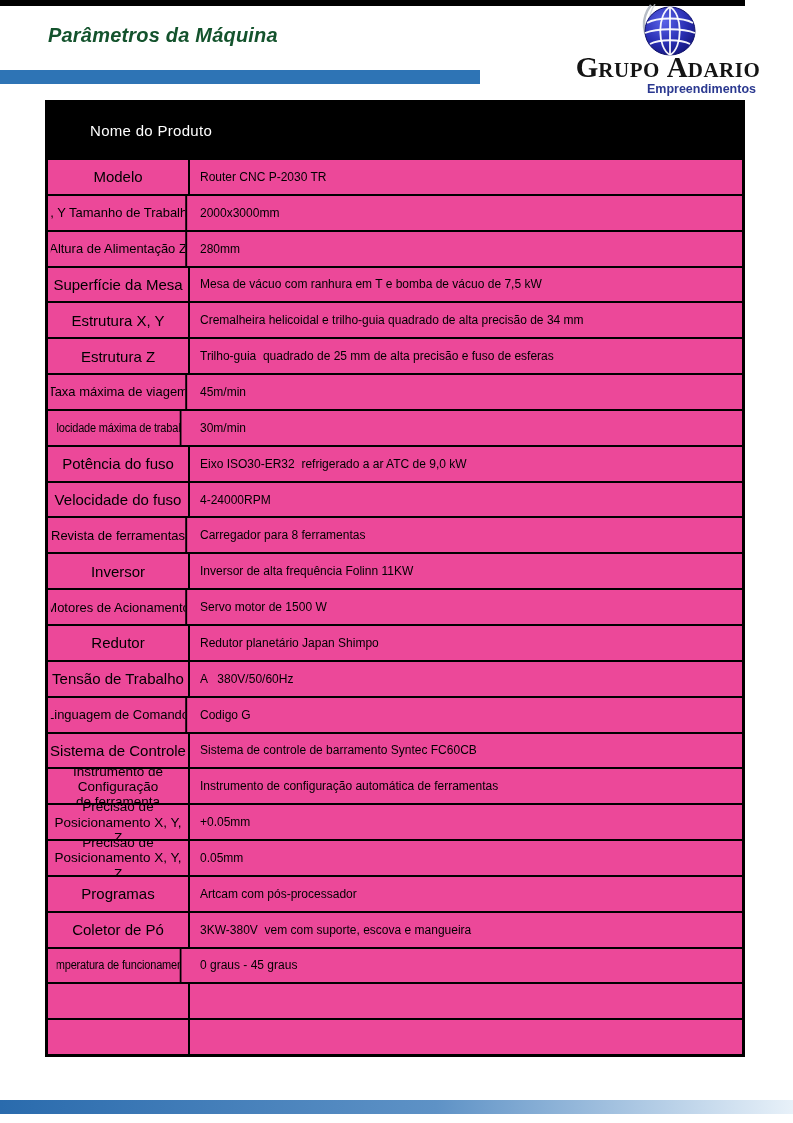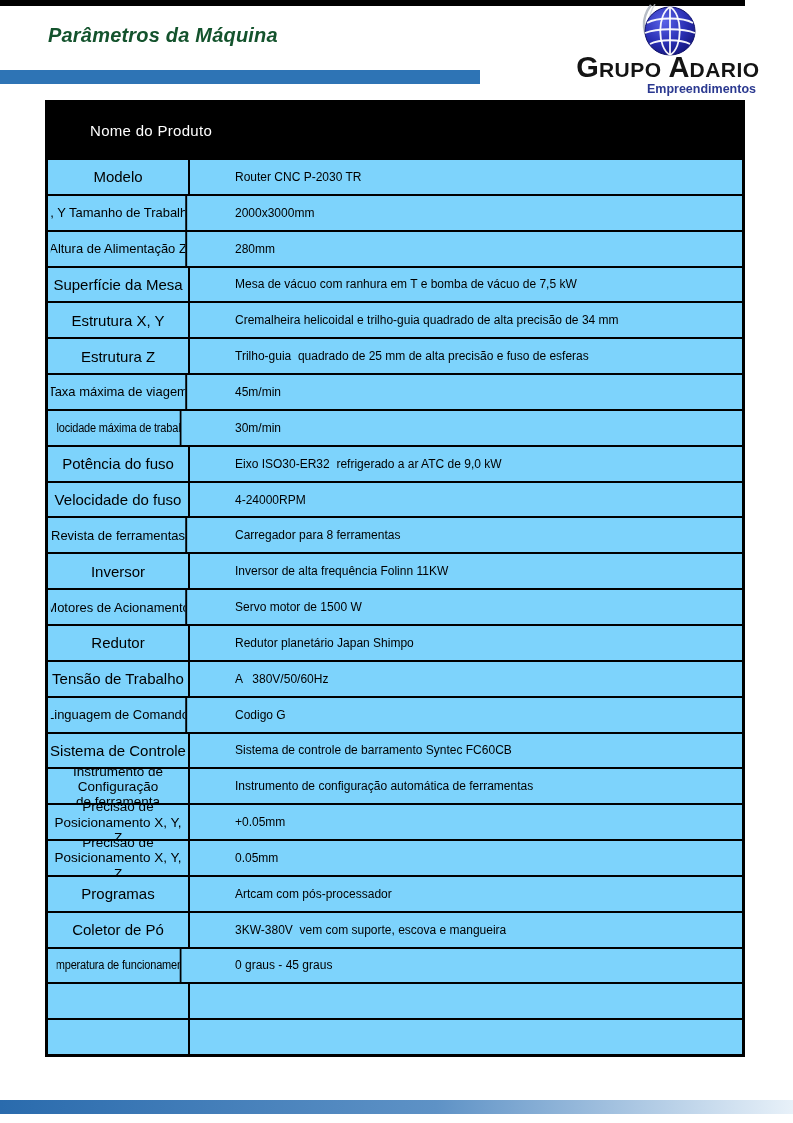--- a/index.html
+++ b/index.html
@@ -16,44 +16,44 @@
     font-size:20px;font-weight:bold;letter-spacing:.2px;color:#14532d;font-style:italic;
   }
   .accent-bar{
     position:absolute;left:0;top:70px;width:480px;height:14px;
     background:var(--accent,#2E74B5);
   }
   
   .logo{position:absolute;left:562px;top:4px;width:212px;}
   .globe-wrap{text-align:center;height:56px;}
   .logo-wordmark{
-    text-align:center;font-family:Liberation Sans, sans-serif;
+    text-align:center;font-family:Liberation Serif, serif;
     font-weight:bold;color:#141414;line-height:22px;white-space:nowrap;
     margin-top:-4px;
   }
   .logo-wordmark .big{font-size:29px;}
   .logo-wordmark .sc{font-size:21px;letter-spacing:.5px;}
   .logo-wordmark .sp{margin-left:7px;}
   .logo-sub{
     text-align:right;padding-right:18px;margin-top:-1px;
     font-size:12.5px;font-weight:bold;color:var(--logo_subtitle,#2B3990);
   }
   
   .spec-table{
     position:absolute;left:45px;top:100px;width:700px;height:957px;
-    box-sizing:border-box;border:3px solid #000;background:#7dd3fc;
+    box-sizing:border-box;border:3px solid #000;background:#ec4899;
     display:flex;flex-direction:column;
   }
   .thead{
     height:55px;flex:0 0 55px;background:var(--header_bg,#000);
     color:var(--header_text,#fff);display:flex;align-items:center;
     padding-left:42px;font-size:15px;letter-spacing:.3px;
   }
   .tbody{flex:1;display:flex;flex-direction:column;}
-  .trow{flex:1;display:flex;border-top:2px solid #000;min-height:0;gap:35px;}
+  .trow{flex:1;display:flex;border-top:2px solid #000;min-height:0;}
   .cell-label{
     flex:0 0 136px;width:136px;border-right:2px solid #000;
     display:flex;align-items:center;justify-content:center;
     text-align:center;padding:0 2px;font-size:15px;overflow:hidden;
   }
   .cell-label.lg{font-size:13.5px;transform:scaleX(.96);white-space:nowrap;}
   .cell-label.xl{font-size:12.5px;transform:scaleX(.88);white-space:nowrap;letter-spacing:-.2px;}
   .cell-label.ml{font-size:13.5px;white-space:pre-line;line-height:1.12;}
   .cell-value{
     flex:1;display:flex;align-items:center;padding-left:10px;padding-right:12px;

